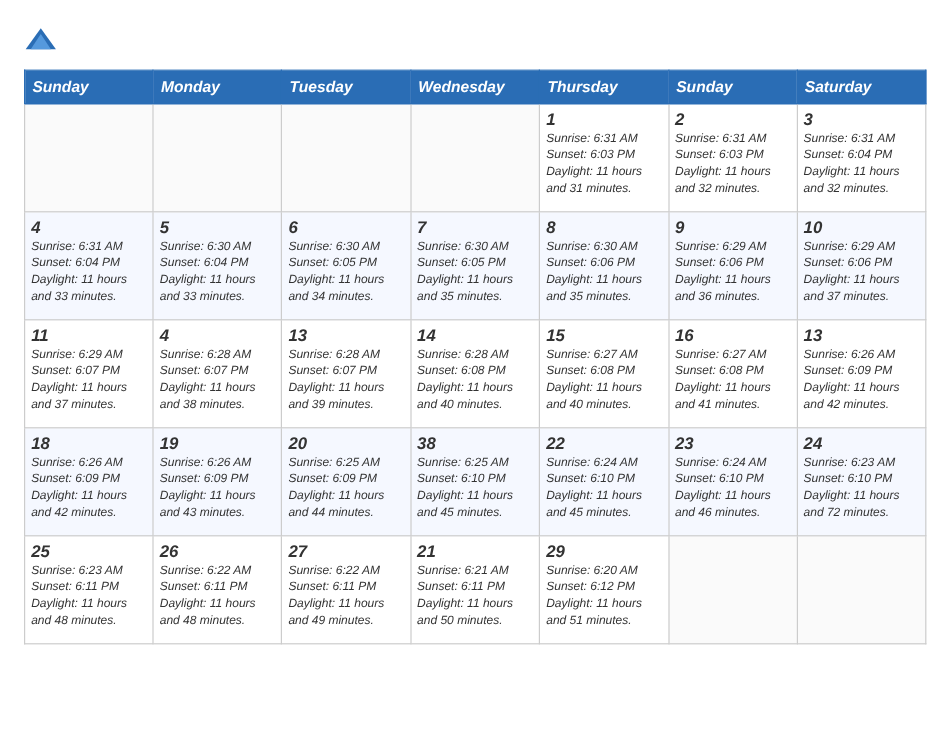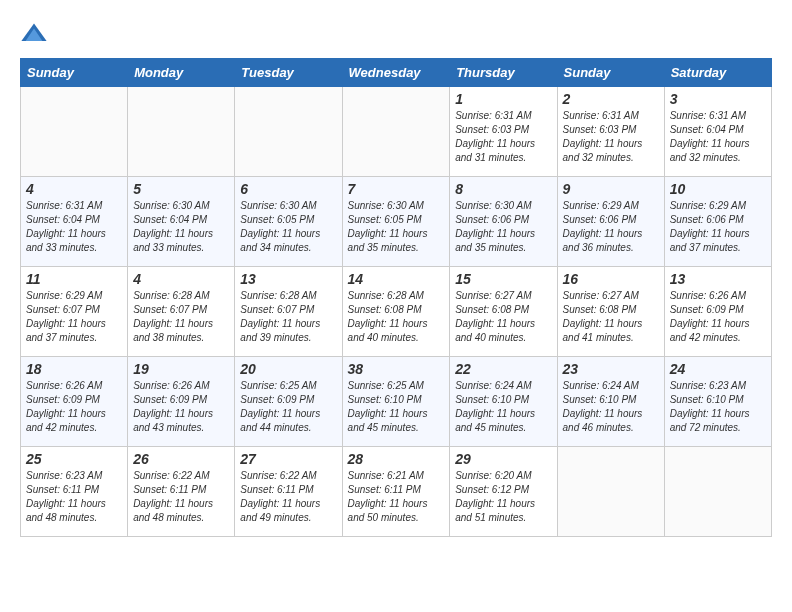--- a/index.html
+++ b/index.html
@@ -295,21 +295,21 @@
           <div class="day-info">Sunset: 6:11 PM</div>
           <div class="day-info">Daylight: 11 hours and 48 minutes.</div>
         </td>
         <td>
           <div class="day-num">27</div>
           <div class="day-info">Sunrise: 6:22 AM</div>
           <div class="day-info">Sunset: 6:11 PM</div>
           <div class="day-info">Daylight: 11 hours and 49 minutes.</div>
         </td>
         <td>
-          <div class="day-num">28</div>
+          <div class="day-num">21</div>
           <div class="day-info">Sunrise: 6:21 AM</div>
           <div class="day-info">Sunset: 6:11 PM</div>
           <div class="day-info">Daylight: 11 hours and 50 minutes.</div>
         </td>
         <td>
           <div class="day-num">29</div>
           <div class="day-info">Sunrise: 6:20 AM</div>
           <div class="day-info">Sunset: 6:12 PM</div>
           <div class="day-info">Daylight: 11 hours and 51 minutes.</div>
         </td>

